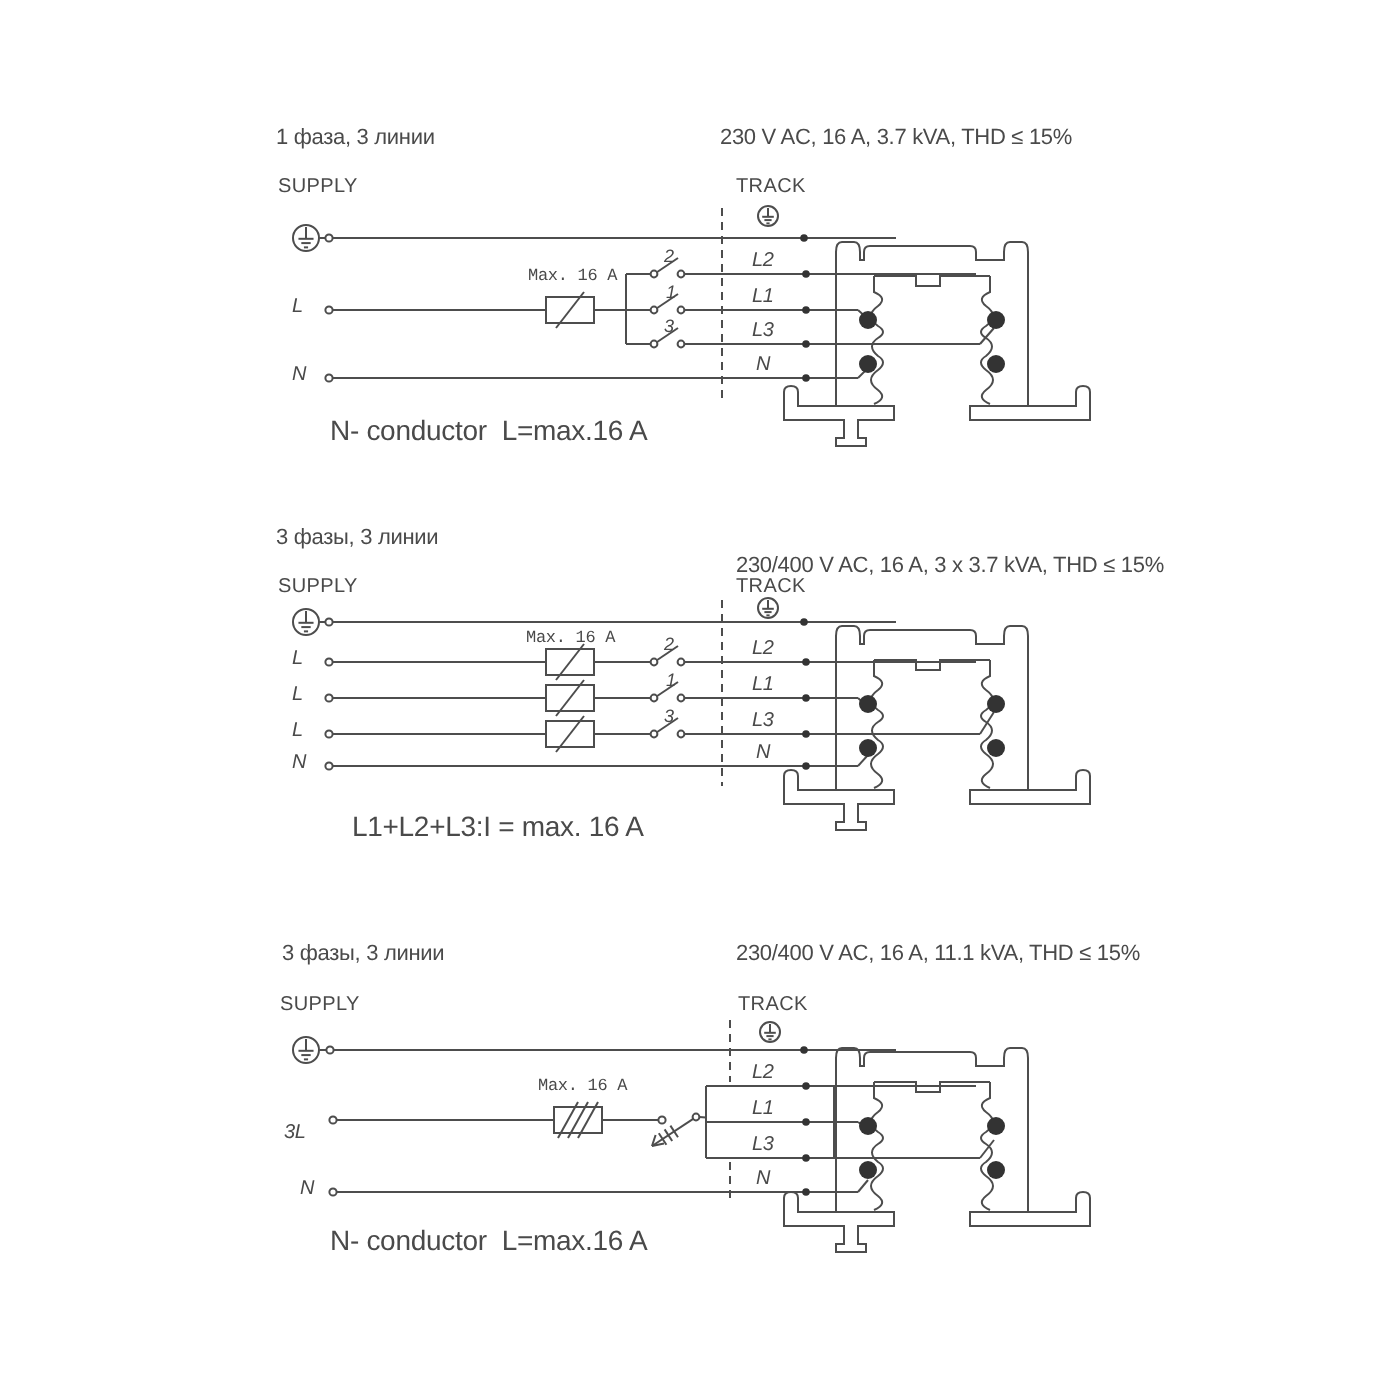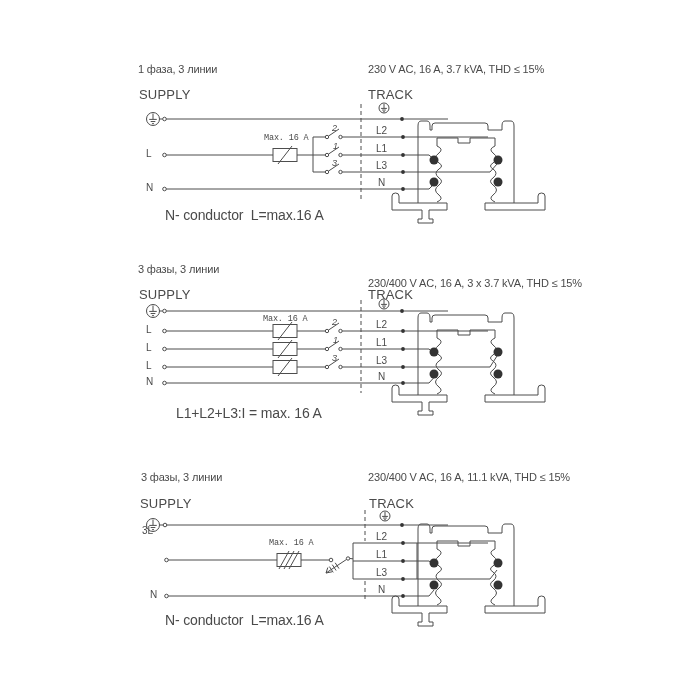--- a/index.html
+++ b/index.html
@@ -7,22 +7,22 @@
     width:700px;height:700px;
     background:var(--bg,#ffffff);
     font-family:"Liberation Sans","DejaVu Sans",sans-serif;
     color:var(--txt,#4a4a4a);
     position:relative;overflow:hidden;
   }
   .canvas{position:absolute;left:0;top:0;width:700px;height:667px;}
   svg#linework{position:absolute;left:0;top:0;}
   .lbl{position:absolute;line-height:1.1;letter-spacing:-0.15px;white-space:nowrap;}
   .tt{font-size:11px;}                       
-  .hd{font-size:13px;letter-spacing:0.2px;}
-  .lb{font-size:10px;}                       
+  .hd{font-size:10px;letter-spacing:0.2px;}
+  .lb{font-size:10px;font-style:italic;}                       
   .nm{font-size:9px;font-style:italic;}      
   .fz{font-size:8.5px;font-family:Liberation Mono, monospace;}                      
   .nt{font-size:14px;white-space:pre;margin-top:12px;}     
 </style>
 </head>
 <body style="--bg: #ffffff; --txt: #4a4a4a;">
 
 <div class="canvas">
 
   <svg id="linework" width="700" height="700" viewBox="0 0 700 700">
@@ -249,21 +249,21 @@
           <circle cx="42" cy="40" r="4.5" fill="#333333"></circle>
           <circle cx="42" cy="62" r="4.5" fill="#333333"></circle>
           <circle cx="106" cy="40" r="4.5" fill="#333333"></circle>
           <circle cx="106" cy="62" r="4.5" fill="#333333"></circle>
         </g>
       </g>
     </svg>
 
   <section>
     <span class="lbl tt" style="left:138px;top:63px">1 фаза, 3 линии</span>
-    <span class="lbl tt" style="left:368px;top:63px">230 V AC, 16 A, 3.7 kVA, THD ≤ 15%</span>
+    <span class="lbl tt" style="left:360px;top:63px">230 V AC, 16 A, 3.7 kVA, THD ≤ 15%</span>
     <span class="lbl hd" style="left:139px;top:88px">SUPPLY</span>
     <span class="lbl hd" style="left:368px;top:88px">TRACK</span>
     <span class="lbl lb" style="left:146px;top:148px">L</span>
     <span class="lbl lb" style="left:146px;top:182px">N</span>
     <span class="lbl fz" style="left:264px;top:134px">Max. 16 A</span>
     <span class="lbl nm" style="left:332px;top:124px">2</span>
     <span class="lbl nm" style="left:333px;top:142px">1</span>
     <span class="lbl nm" style="left:332px;top:159px">3</span>
     <span class="lbl lb" style="left:376px;top:125px">L2</span>
     <span class="lbl lb" style="left:376px;top:143px">L1</span>
@@ -290,21 +290,21 @@
     <span class="lbl lb" style="left:376px;top:355px">L3</span>
     <span class="lbl lb" style="left:378px;top:371px">N</span>
     <span class="lbl nt" style="left:176px;top:394px">L1+L2+L3:I = max. 16 A</span>
   </section>
 
   <section>
     <span class="lbl tt" style="left:141px;top:471px">3 фазы, 3 линии</span>
     <span class="lbl tt" style="left:368px;top:471px">230/400 V AC, 16 A, 11.1 kVA, THD ≤ 15%</span>
     <span class="lbl hd" style="left:140px;top:497px">SUPPLY</span>
     <span class="lbl hd" style="left:369px;top:497px">TRACK</span>
-    <span class="lbl lb" style="left:142px;top:525px">3L</span>
+    <span class="lbl lb" style="left:142px;top:561px">3L</span>
     <span class="lbl lb" style="left:150px;top:589px">N</span>
     <span class="lbl fz" style="left:269px;top:539px">Max. 16 A</span>
     <span class="lbl lb" style="left:376px;top:531px">L2</span>
     <span class="lbl lb" style="left:376px;top:549px">L1</span>
     <span class="lbl lb" style="left:376px;top:567px">L3</span>
     <span class="lbl lb" style="left:378px;top:584px">N</span>
     <span class="lbl nt" style="left:165px;top:601px">N- conductor  L=max.16 A</span>
   </section>
 
 </div>

